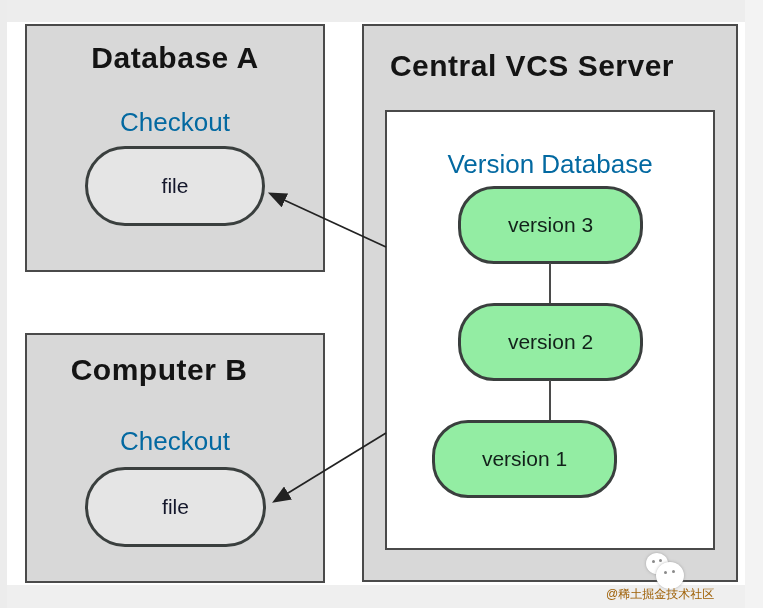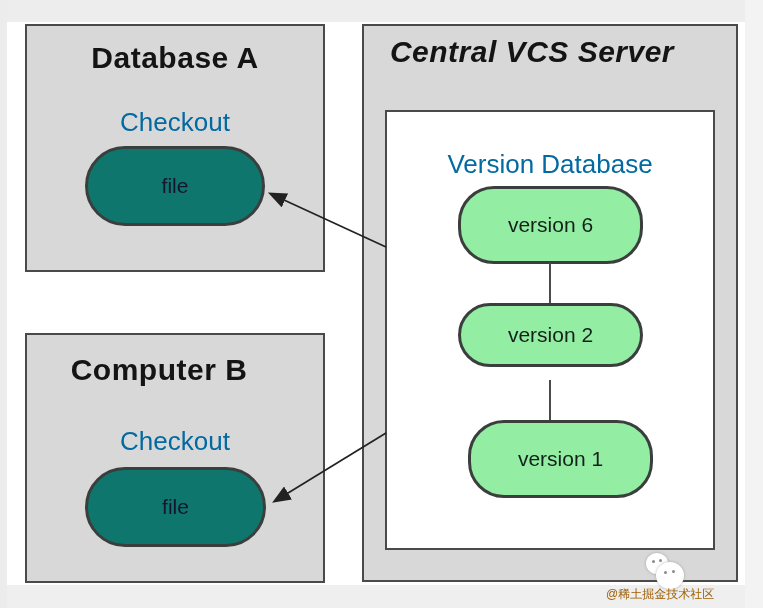--- a/index.html
+++ b/index.html
@@ -26,43 +26,43 @@
     position:absolute; left:385px; top:110px; width:330px; height:440px;
     background:#ffffff; border:2px solid #4a4a4a; box-sizing:border-box;
   }
 
   .box-title {
     position:absolute; text-align:center; font-weight:bold;
     font-size:30px; line-height:32px; color:#141414; letter-spacing:0.5px;
   }
   #computer-a-title { left:25px;  top:42px;  width:300px; }
   #computer-b-title { left:25px;  top:354px; width:268px; }
-  #server-title     { left:362px; top:36px;  width:340px;font-style:italic; }
+  #server-title     { left:362px; top:50px;  width:340px; }
 
   .sub-label {
     position:absolute; text-align:center;
     font-size:26px; line-height:23px; color:#0369a1;
   }
   #checkout-a-label   { left:25px;  top:111px; width:300px; }
   #checkout-b-label   { left:25px;  top:430px; width:300px; }
   #version-db-title   { left:385px; top:153px; width:330px; }
 
   .pill {
     position:absolute; box-sizing:border-box;
     border:3.5px solid #3a3f3e;
     display:flex; align-items:center; justify-content:center;
     font-size:21px; color:#12211a;
   }
-  .pill-file { background:#0f766e; border-radius:40px; color:#14172b; }
+  .pill-file { background:#e5e5e5; border-radius:40px; color:#14172b; }
   .pill-version { background:#93eda3; border-radius:36px; }
   #file-node-a { left:85px; top:146px; width:180px; height:80px; }
   #file-node-b { left:85px; top:467px; width:181px; height:80px; }
   #version-node-3 { left:458px; top:186px; width:185px; height:78px; }
-  #version-node-2 { left:458px; top:303px; width:185px; height:64px; }
-  #version-node-1 { left:468px; top:420px; width:185px; height:78px; }
+  #version-node-2 { left:458px; top:303px; width:185px; height:78px; }
+  #version-node-1 { left:432px; top:420px; width:185px; height:78px; }
 
   .connector {
     position:absolute; left:549px; width:2px; background:#4b4b4b;
   }
   #connector-v3-v2 { top:263px; height:41px; }
   #connector-v2-v1 { top:380px; height:41px; }
 
   #arrows-svg { position:absolute; left:0; top:0; width:763px; height:608px; pointer-events:none; }
 
   
@@ -111,21 +111,21 @@
 <div id="computer-b-title" class="box-title">Computer B</div>
 <div id="checkout-b-label" class="sub-label">Checkout</div>
 <div id="file-node-b" class="pill pill-file">
   <span>file</span>
 </div>
 
 <div id="server-title" class="box-title">Central VCS Server</div>
 <div id="version-db-title" class="sub-label">Version Database</div>
 
 <div id="version-node-3" class="pill pill-version">
-  <span>version 6</span>
+  <span>version 3</span>
 </div>
 <div id="connector-v3-v2" class="connector"></div>
 <div id="version-node-2" class="pill pill-version">
   <span>version 2</span>
 </div>
 <div id="connector-v2-v1" class="connector"></div>
 <div id="version-node-1" class="pill pill-version">
   <span>version 1</span>
 </div>
 

